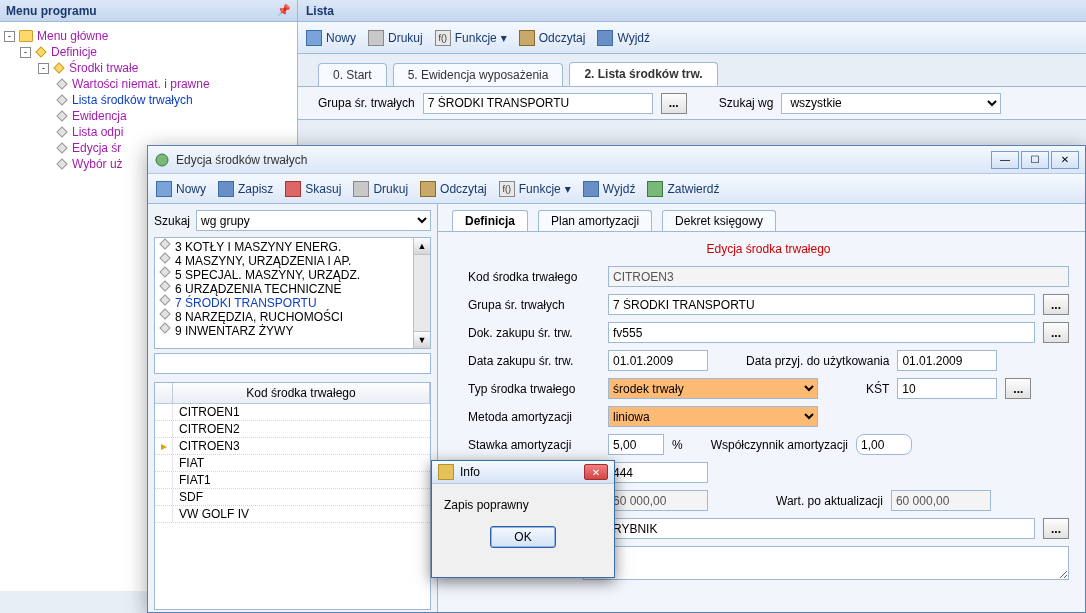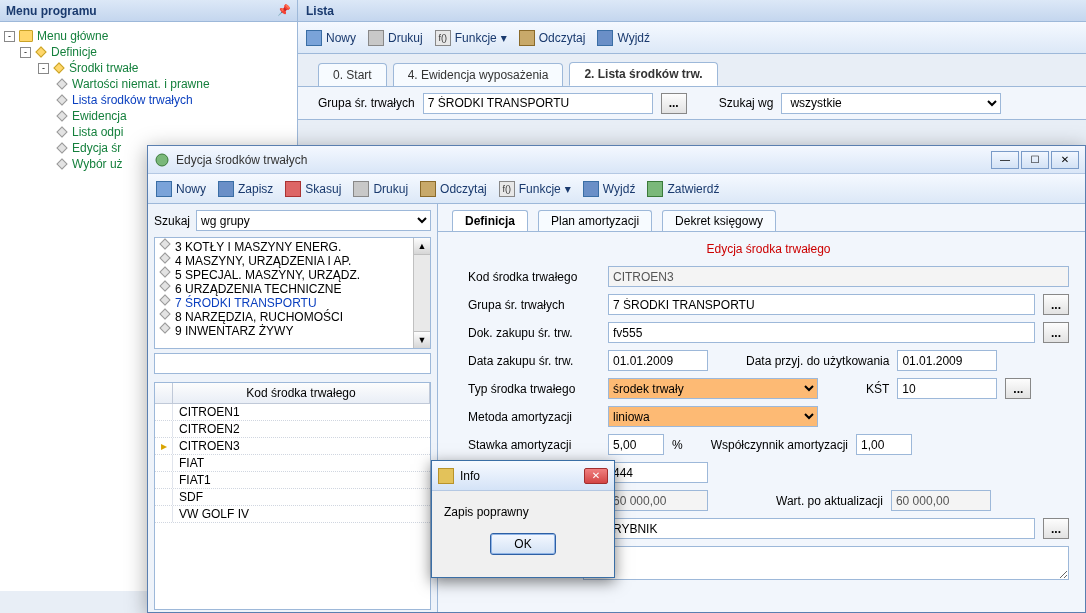--- a/index.html
+++ b/index.html
@@ -11,21 +11,21 @@
 .left-header .pin { margin-left: auto; font-size: 11px; color: #1a3a6e; }
 .menu-title { height: 22px; background: linear-gradient(#ffe9a8,#ffd76b); text-align: center; line-height: 22px; font-weight: bold; color: #4a3400; border-bottom: 1px solid #c9a227; }
 .tree { background: #fff; height: calc(100% - 44px); padding: 6px 4px; }
 .tree-node { display: flex; align-items: center; padding: 1px 0; white-space: nowrap; }
 .tree-toggle { width: 11px; height: 11px; border: 1px solid #888; margin-right: 4px; display: inline-flex; align-items: center; justify-content: center; font-size: 9px; line-height: 1; background: #fff; }
 .tree-icon { width: 14px; height: 12px; margin-right: 4px; display: inline-block; }
 .folder-icon { background: #ffd76b; border: 1px solid #c9a227; border-radius: 1px; }
 .diamond-icon { width: 8px; height: 8px; transform: rotate(45deg); margin: 0 6px 0 2px; }
 .diamond-yellow { background: #ffd76b; border: 1px solid #c9a227; }
 .diamond-grey { background: #e3e3e3; border: 1px solid #999; }
-.tree-label { color: #15803d; }
+.tree-label { color: #a21caf; }
 .tree-label.blue { color: #0a3fbf; }
 .indent-1 { margin-left: 16px; }
 .indent-2 { margin-left: 34px; }
 .indent-3 { margin-left: 52px; }
 
 
 .right-panel { position: absolute; left: 298px; top: 0; right: 0; height: 613px; background: #e8eef6; }
 .right-header { height: 22px; background: linear-gradient(#dce8f7,#c4d6ee); border-bottom: 1px solid #9db8d9; padding: 0 8px; line-height: 22px; font-weight: bold; color: #1a3a6e; }
 .toolbar { height: 32px; background: linear-gradient(#f5f9ff,#dce8f7); border-bottom: 1px solid #9db8d9; display: flex; align-items: center; padding: 0 8px; gap: 12px; }
 .toolbar-btn { display: flex; align-items: center; gap: 4px; color: #1a3a6e; cursor: pointer; }
@@ -76,21 +76,21 @@
 .form-label { width: 132px; }
 .form-input { height: 21px; border: 1px solid #9db8d9; padding: 0 4px; background: #fff; }
 .form-input.readonly { background: #f4f4f4; color: #555; }
 .form-input.wide { flex: 1; }
 .form-select { height: 21px; border: 1px solid #9db8d9; background: #fdba74; }
 .opis-box { height: 34px; border: 1px solid #9db8d9; background:#fff; width: 100%; }
 .small-label { white-space: nowrap; }
 
 
 .dialog { position: absolute; left: 431px; top: 460px; width: 184px; height: 118px; background: #f0f0f0; border: 1px solid #3a6ea5; box-shadow: 0 4px 14px rgba(0,0,0,.5); }
-.dialog-title { height: 30px; background: linear-gradient(#f7faff,#d4e3f7); display: flex; align-items: center; padding: 0 6px; border-bottom: 1px solid #b4c8e3; }
+.dialog-title { height: 23px; background: linear-gradient(#f7faff,#d4e3f7); display: flex; align-items: center; padding: 0 6px; border-bottom: 1px solid #b4c8e3; }
 .dialog-title .dicon { width: 16px; height: 16px; background: #e3c25a; border: 1px solid #b8932a; margin-right: 6px; }
 .dialog-title .dtext { flex: 1; }
 .dialog-title .dclose { width: 24px; height: 16px; background: linear-gradient(#f08080,#d34545); border: 1px solid #a12e2e; color: #fff; display:flex; align-items:center; justify-content:center; font-size:10px; border-radius:2px; }
 .dialog-body { padding: 14px 12px 8px 12px; }
 .dialog-msg { margin-bottom: 14px; }
 .dialog-btns { text-align: center; }
 .dialog-ok { width: 66px; height: 22px; border: 1px solid #2d5fa4; background: linear-gradient(#f4f8ff,#d3e2f5); border-radius: 3px; box-shadow: 0 0 0 1px #8fb4e6 inset; }
 
 
 .ic { width:16px; height:16px; display:inline-block; background:#6a8fc7; border:1px solid #3a6ea5; }
@@ -172,21 +172,21 @@
         <span class="ic book"></span>
         <span>Odczytaj</span>
       </span>
     <span class="toolbar-btn">
         <span class="ic"></span>
         <span>Wyjdź</span>
       </span>
   </div>
   <div class="tabs-row">
     <div class="tab"><span>0. Start</span></div>
-    <div class="tab"><span>4. Ewidencja wyposażenia</span></div>
+    <div class="tab"><span>5. Ewidencja wyposażenia</span></div>
     <div class="tab active"><span>2. Lista środków trw.</span></div>
   </div>
   <div class="filter-row">
     <span>Grupa śr. trwałych</span>
     <input class="form-input" style="width: 230px;" value="7 ŚRODKI TRANSPORTU">
     <button class="dots-btn">...</button>
     <span style="margin-left:24px">Szukaj wg</span>
     <select style="width:220px"><option>wszystkie</option></select>
   </div>
 </div>
@@ -358,21 +358,21 @@
         </div>
         <div class="form-row">
           <span class="form-label">Metoda amortyzacji</span>
           <select class="form-select" style="width:210px"><option>liniowa</option></select>
         </div>
         <div class="form-row">
           <span class="form-label">Stawka amortyzacji</span>
           <input class="form-input" style="width: 56px;" value="5,00">
           <span>%</span>
           <span class="small-label" style="margin-left:20px">Współczynnik amortyzacji</span>
-          <input class="form-input" style="width: 56px;" value="1,00">
+          <input class="form-input" style="width: 56px; border-radius: 8px;" value="1,00">
         </div>
         <div class="form-row">
           <span class="form-label"></span>
           <input class="form-input" style="width: 100px;" value="444">
         </div>
         <div class="form-row">
           <span class="form-label"></span>
           <input class="form-input readonly" style="width: 100px;" readonly="" value="60 000,00">
           <span class="small-label" style="margin-left:60px">Wart. po aktualizacji</span>
           <input class="form-input readonly" style="width: 100px;" readonly="" value="60 000,00">

